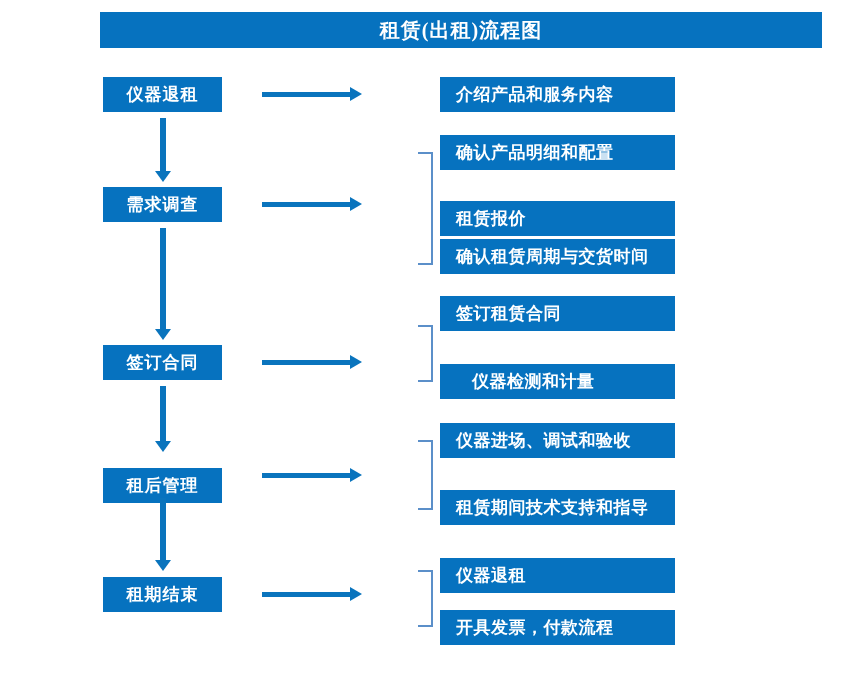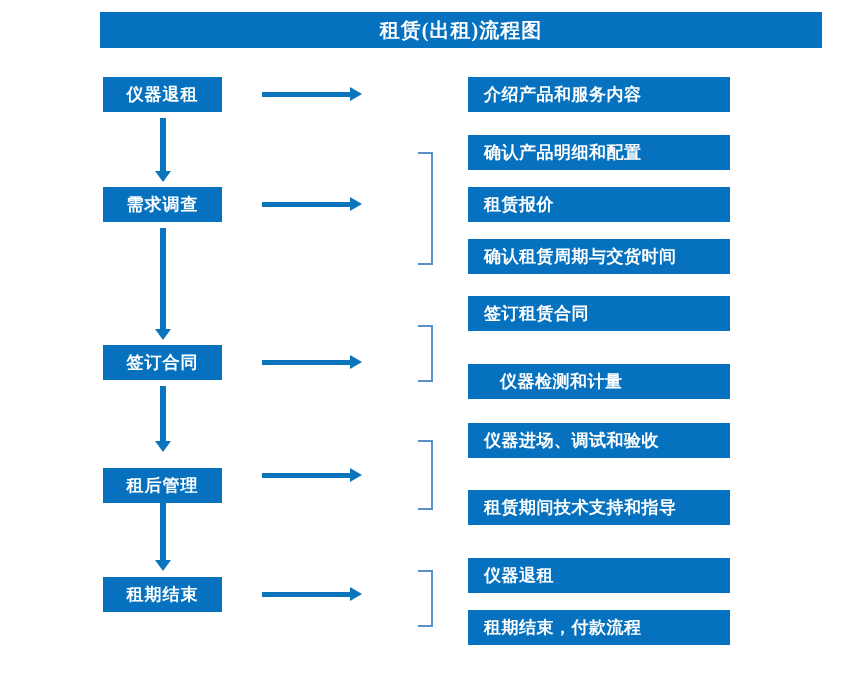--- a/index.html
+++ b/index.html
@@ -23,27 +23,26 @@
   .stage-box{
     position:absolute;left:103px;width:119px;height:35px;
     background:#0672bf;color:#ffffff;
     font-size:17px;font-weight:bold;
     display:flex;align-items:center;justify-content:center;
     letter-spacing:1px;
   }
 
   
   .detail-box{
-    position:absolute;left:440px;width:262px;height:35px;
+    position:absolute;left:440px;width:235px;height:35px;
     background:#0672bf;color:#ffffff;
     font-size:17px;font-weight:bold;
     display:flex;align-items:center;
     padding-left:16px;box-sizing:border-box;
     letter-spacing:0.5px;
-    margin-left:28px;
   }
 
   
   .arrow-h{position:absolute;height:14px;}
   .arrow-h .shaft{
     position:absolute;left:0;top:5px;height:5px;background:#0a74bd;
   }
   .arrow-h .head{
     position:absolute;top:0;width:0;height:0;
     border-top:7px solid transparent;
@@ -125,21 +124,21 @@
   </div>
 
   <div class="detail-box" style="top:77px;">介绍产品和服务内容</div>
 
   <div class="bracket" style="left:418px;top:152px;height:113px;">
     <div class="spine"></div>
     <div class="tip top"></div>
     <div class="tip bottom"></div>
   </div>
   <div class="detail-box" style="top:135px;">确认产品明细和配置</div>
-  <div class="detail-box" style="top:187px;">租赁报价</div>
+  <div class="detail-box" style="top:201px;">租赁报价</div>
   <div class="detail-box" style="top:239px;">确认租赁周期与交货时间</div>
 
   <div class="bracket" style="left:418px;top:325px;height:57px;">
     <div class="spine"></div>
     <div class="tip top"></div>
     <div class="tip bottom"></div>
   </div>
   <div class="detail-box" style="top:296px;">签订租赁合同</div>
   <div class="detail-box" style="top:364px;padding-left:32px;">仪器检测和计量</div>
 
@@ -150,15 +149,15 @@
   </div>
   <div class="detail-box" style="top:423px;">仪器进场、调试和验收</div>
   <div class="detail-box" style="top:490px;text-align:right;">租赁期间技术支持和指导</div>
 
   <div class="bracket" style="left:418px;top:570px;height:57px;">
     <div class="spine"></div>
     <div class="tip top"></div>
     <div class="tip bottom"></div>
   </div>
   <div class="detail-box" style="top:558px;">仪器退租</div>
-  <div class="detail-box" style="top:610px;">租期结束，付款流程</div>
+  <div class="detail-box" style="top:610px;">开具发票，付款流程</div>
 
 </div>
 
 </body></html>

